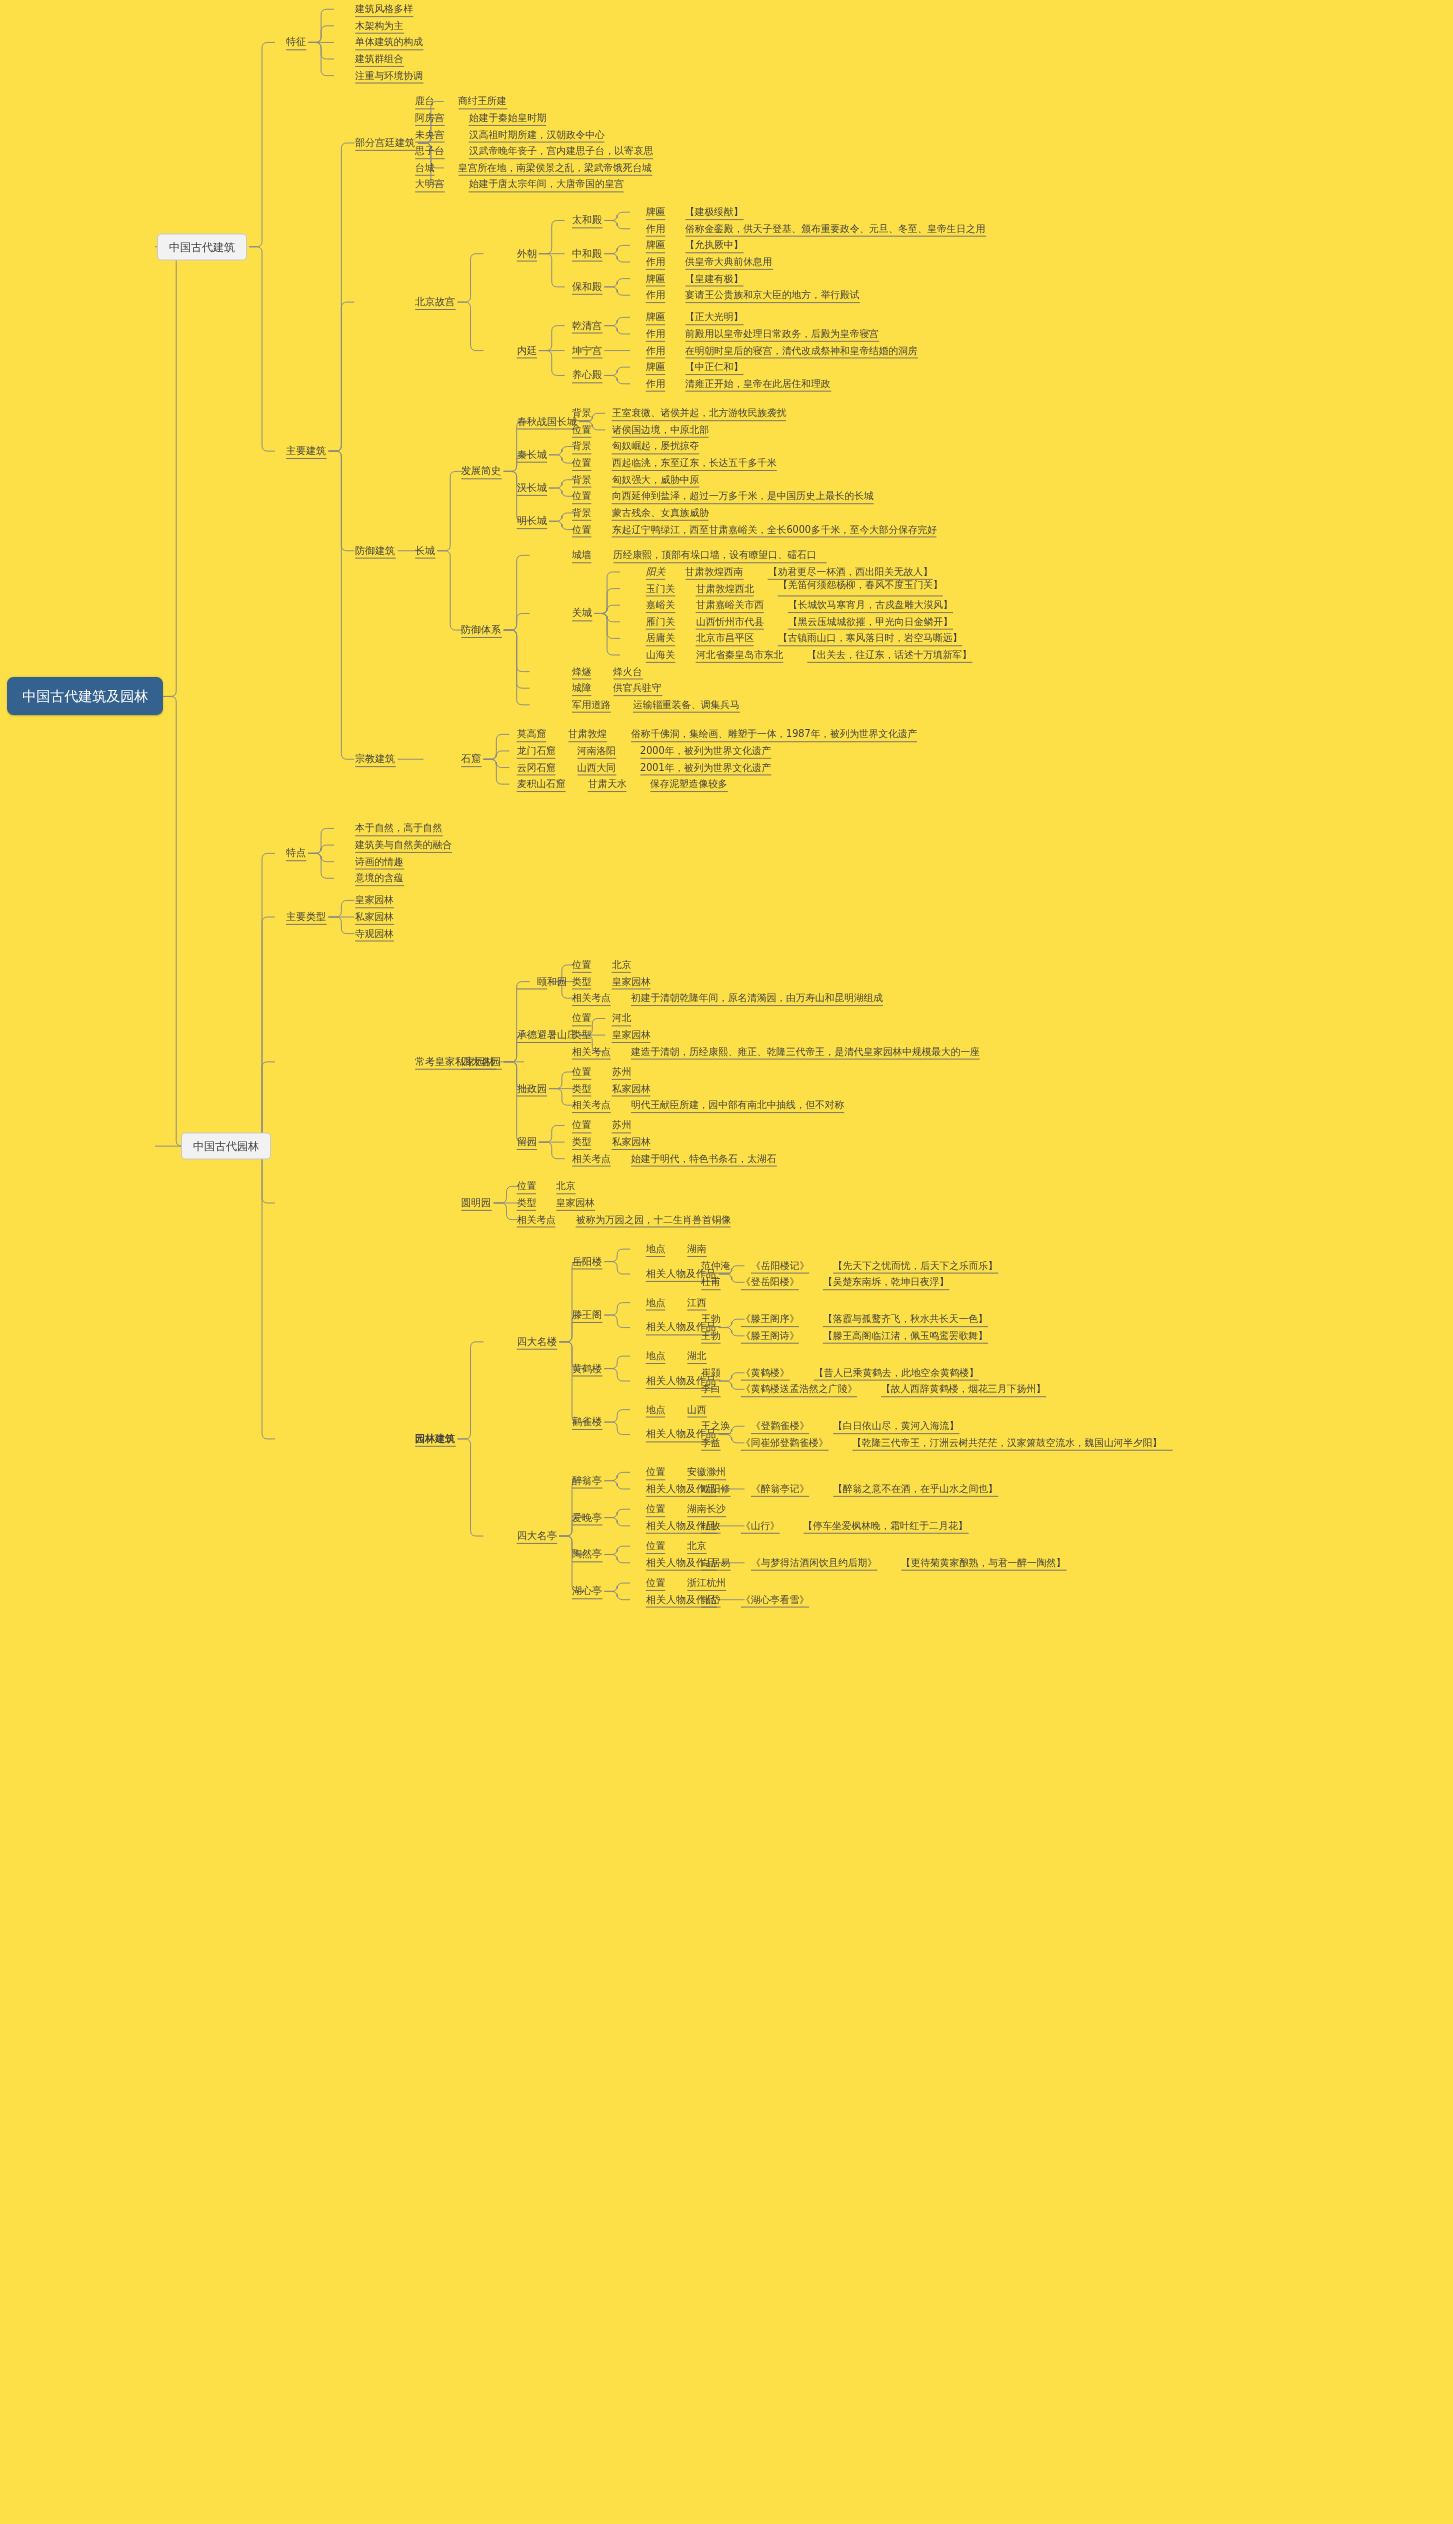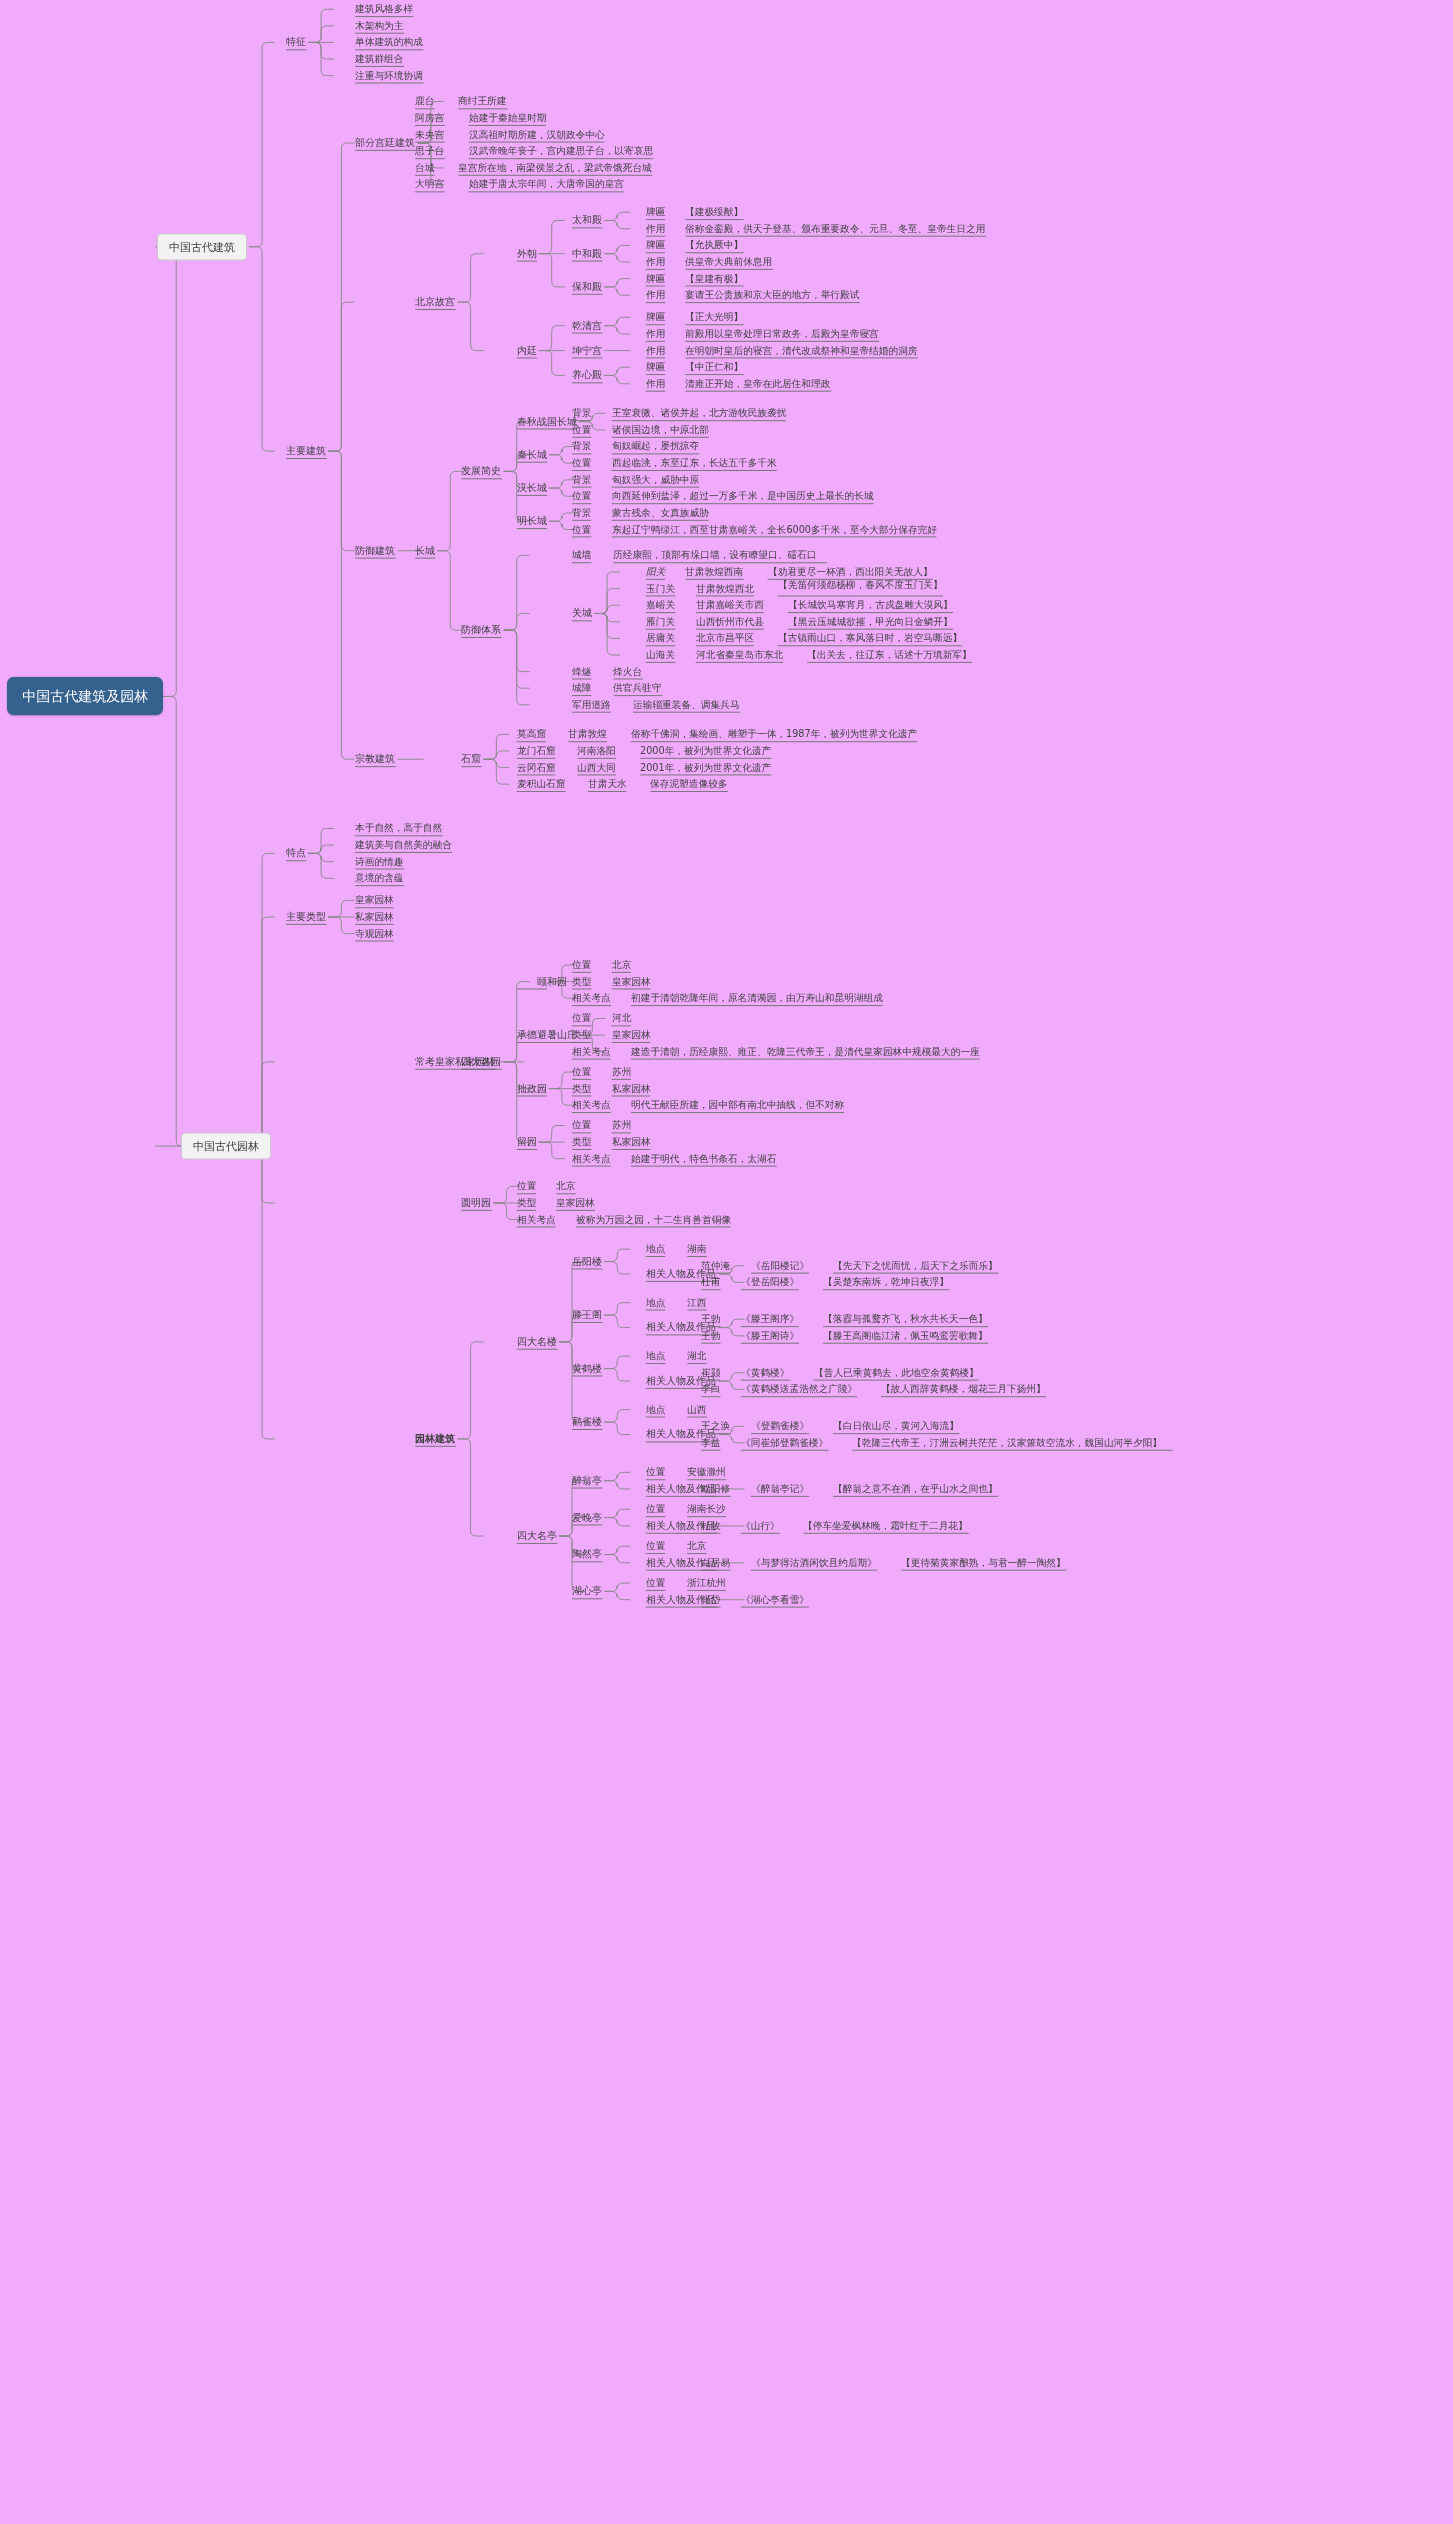--- a/index.html
+++ b/index.html
@@ -1,17 +1,17 @@
 <!DOCTYPE html>
 <html style="font-size:14.8px"><head>
 <meta charset="utf-8">
 <style>
   html,body{margin:0;padding:0;background:#fff;}
   body{font-family:"DejaVu Sans","Liberation Sans",sans-serif;}
-  #canvas{position:relative;width:1454px;height:2525px;background:#f0abfc;overflow:hidden;}
+  #canvas{position:relative;width:1454px;height:2525px;background:#fde047;overflow:hidden;}
   svg.links{position:absolute;left:0;top:0;width:1454px;height:2525px;pointer-events:none;}
   .node{position:absolute;white-space:nowrap;color:#3f3f3f;font-size:10px;line-height:12px;
         transform:translateY(-50%);}
   .node.root{
     background:#34618e;color:#fff;font-size:14px;border-radius:6.5px;
     padding:13px 14.8px;transform:translateY(-50%);box-shadow:0 0.9px 1.8px rgba(0,0,0,.25);
   }
   .node.l1{
     background:#f2f2f2;border:0.9px solid #c9c9c9;border-radius:4.6px;padding:6.5px 11px;
     font-size:11px;color:#3a3a3a;

